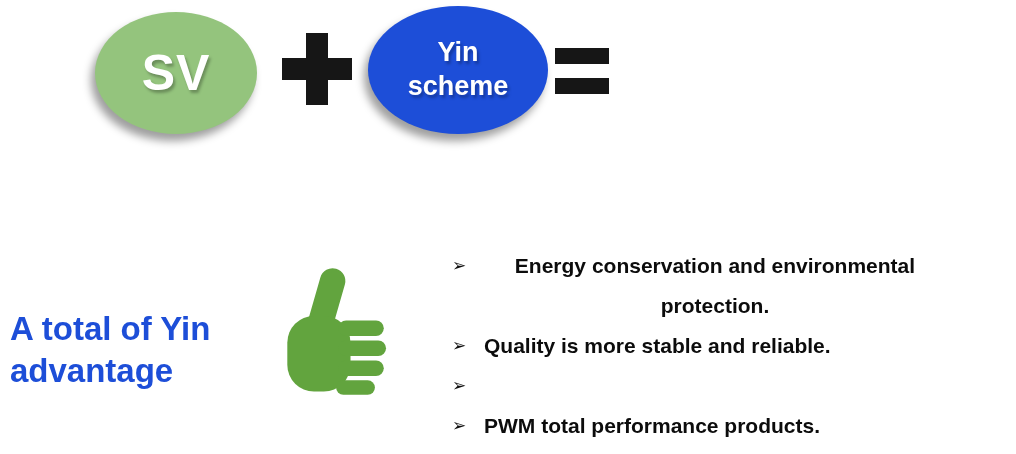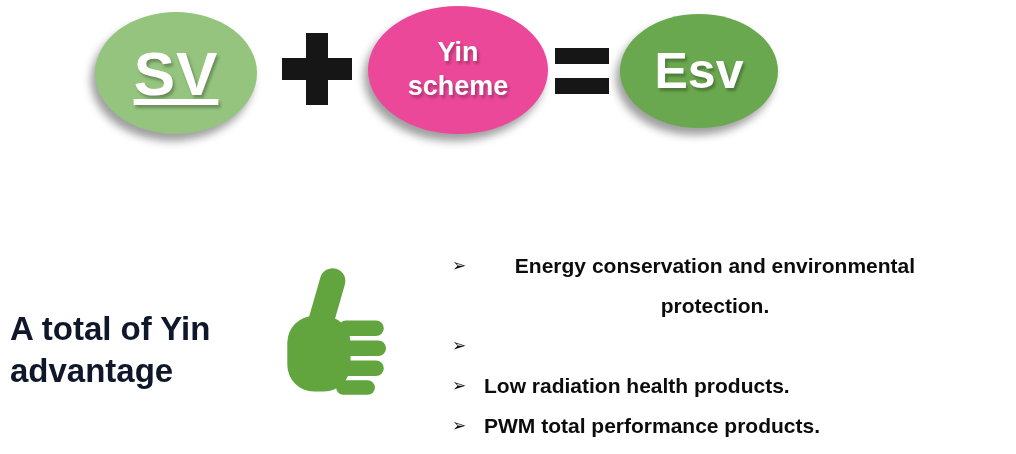--- a/index.html
+++ b/index.html
@@ -20,41 +20,41 @@
     border-radius: 50%;
     display: flex;
     align-items: center;
     justify-content: center;
     color: #ffffff;
     font-weight: bold;
     text-align: center;
     box-shadow: -4px 7px 9px rgba(0,0,0,0.38);
     text-shadow: 2px 3px 3px rgba(0,0,0,0.28);
   }
-  .ellipse-sv  { left: 95px;  top: 12px; width: 162px; height: 122px; background: #94c47d; font-size: 62px; letter-spacing: 1px; text-decoration: underline; }
-  .ellipse-yin { left: 368px; top: 6px;  width: 180px; height: 128px; background: #ec4899; font-size: 27px; line-height: 1.25; }
+  .ellipse-sv  { left: 95px;  top: 12px; width: 162px; height: 122px; background: #94c47d; font-size: 50px; letter-spacing: 1px; }
+  .ellipse-yin { left: 368px; top: 6px;  width: 180px; height: 128px; background: #1d4ed8; font-size: 27px; line-height: 1.25; }
   .ellipse-yin .wrap-label { display: block; width: 118px; }
   .ellipse-esv { left: 620px; top: 14px; width: 158px; height: 114px; background: #6aa84f; font-size: 50px; }
 
   .plus-shape { position: absolute; left: 282px; top: 33px; width: 70px; height: 72px; }
   .plus-shape .v { position: absolute; left: 24px; top: 0;  width: 22px; height: 72px; background: #161616; }
   .plus-shape .h { position: absolute; left: 0;  top: 25px; width: 70px; height: 22px; background: #161616; }
 
   .equals-shape { position: absolute; left: 555px; top: 48px; width: 54px; height: 46px;
                   display: flex; flex-direction: column; justify-content: space-between; }
   .equals-shape .bar { width: 100%; height: 16px; background: #161616; }
 
   
   .heading {
     position: absolute;
     left: 10px; top: 308px;
     width: 255px;
     font-size: 33px;
     font-weight: bold;
-    color: #0f172a;
+    color: #1d4ed8;
     line-height: 1.28;
   }
 
   .thumb-wrap { position: absolute; left: 274px; top: 258px; width: 122px; height: 156px; }
   .thumb-wrap svg { display: block; }
 
   .bullets { position: absolute; left: 452px; top: 246px; width: 560px; }
   .bullet-item {
     display: flex;
     align-items: flex-start;
@@ -82,23 +82,20 @@
 
   <div class="ellipse ellipse-yin">
     <span class="wrap-label">Yin scheme</span>
   </div>
 
   <div class="equals-shape">
     <div class="bar"></div>
     <div class="bar"></div>
   </div>
 
-  <div class="ellipse ellipse-esv">
-    <span>Esv</span>
-  </div>
 
   <div class="heading">A total of Yin advantage</div>
 
   <span class="thumb-wrap">
     <svg viewBox="0 0 110 140" width="122" height="156" aria-hidden="true">
       <g fill="#62a43e">
         <rect x="36" y="8" width="23" height="62" rx="11.5" transform="rotate(16 47 39)"></rect>
         <rect x="12" y="52" width="57" height="68" rx="24"></rect>
         <rect x="58" y="56" width="41" height="14" rx="7"></rect>
         <rect x="58" y="74" width="43" height="14" rx="7"></rect>
@@ -108,24 +105,24 @@
     </svg>
   </span>
 
   <div class="bullets">
     <div class="bullet-item">
       <span class="bullet-marker">➢</span>
       <span class="bullet-text">Energy conservation and environmental protection.</span>
     </div>
     <div class="bullet-item">
       <span class="bullet-marker">➢</span>
+      <span class="bullet-text">Quality is more stable and reliable.</span>
     </div>
     <div class="bullet-item">
       <span class="bullet-marker">➢</span>
-      <span class="bullet-text">Low radiation health products.</span>
     </div>
     <div class="bullet-item">
       <span class="bullet-marker">➢</span>
       <span class="bullet-text">PWM total performance products.</span>
     </div>
   </div>
 
 </div>
 
 </body></html>

